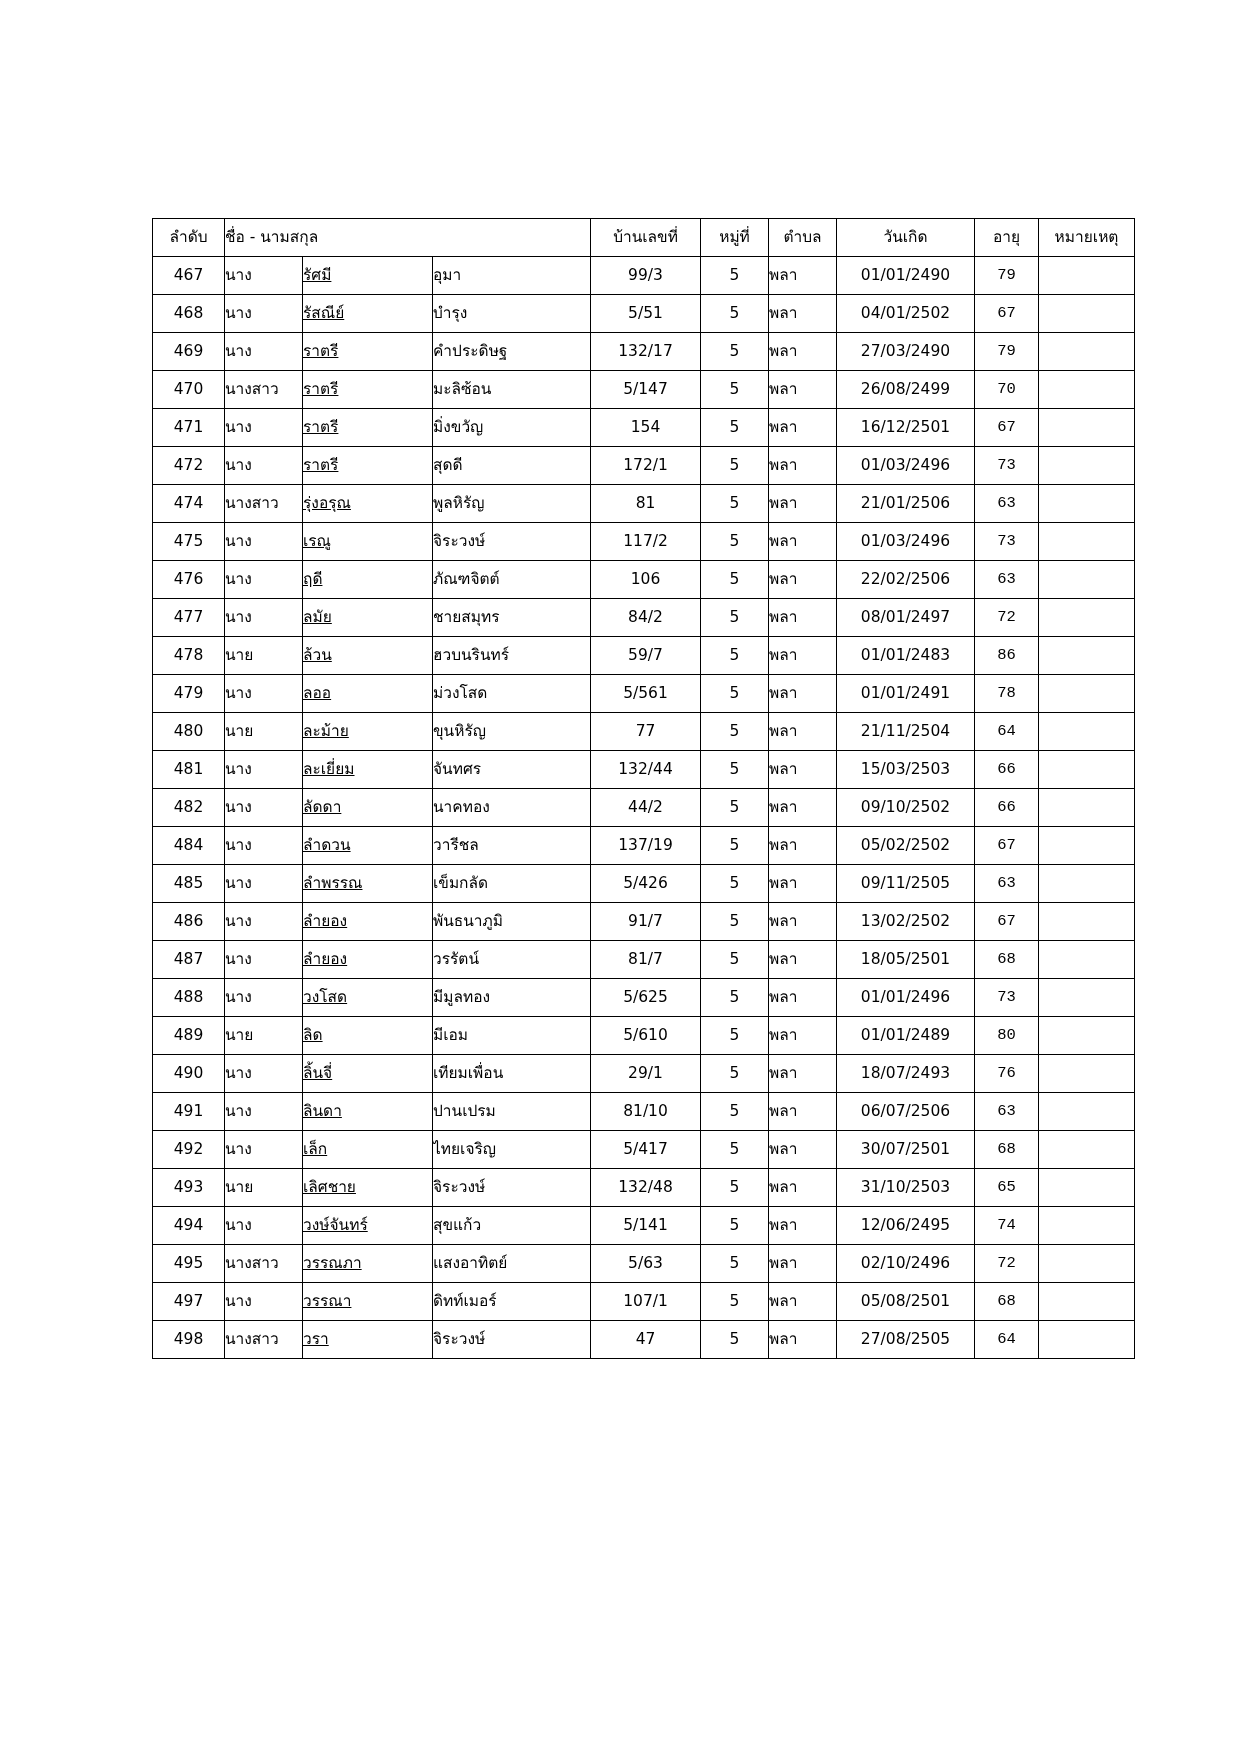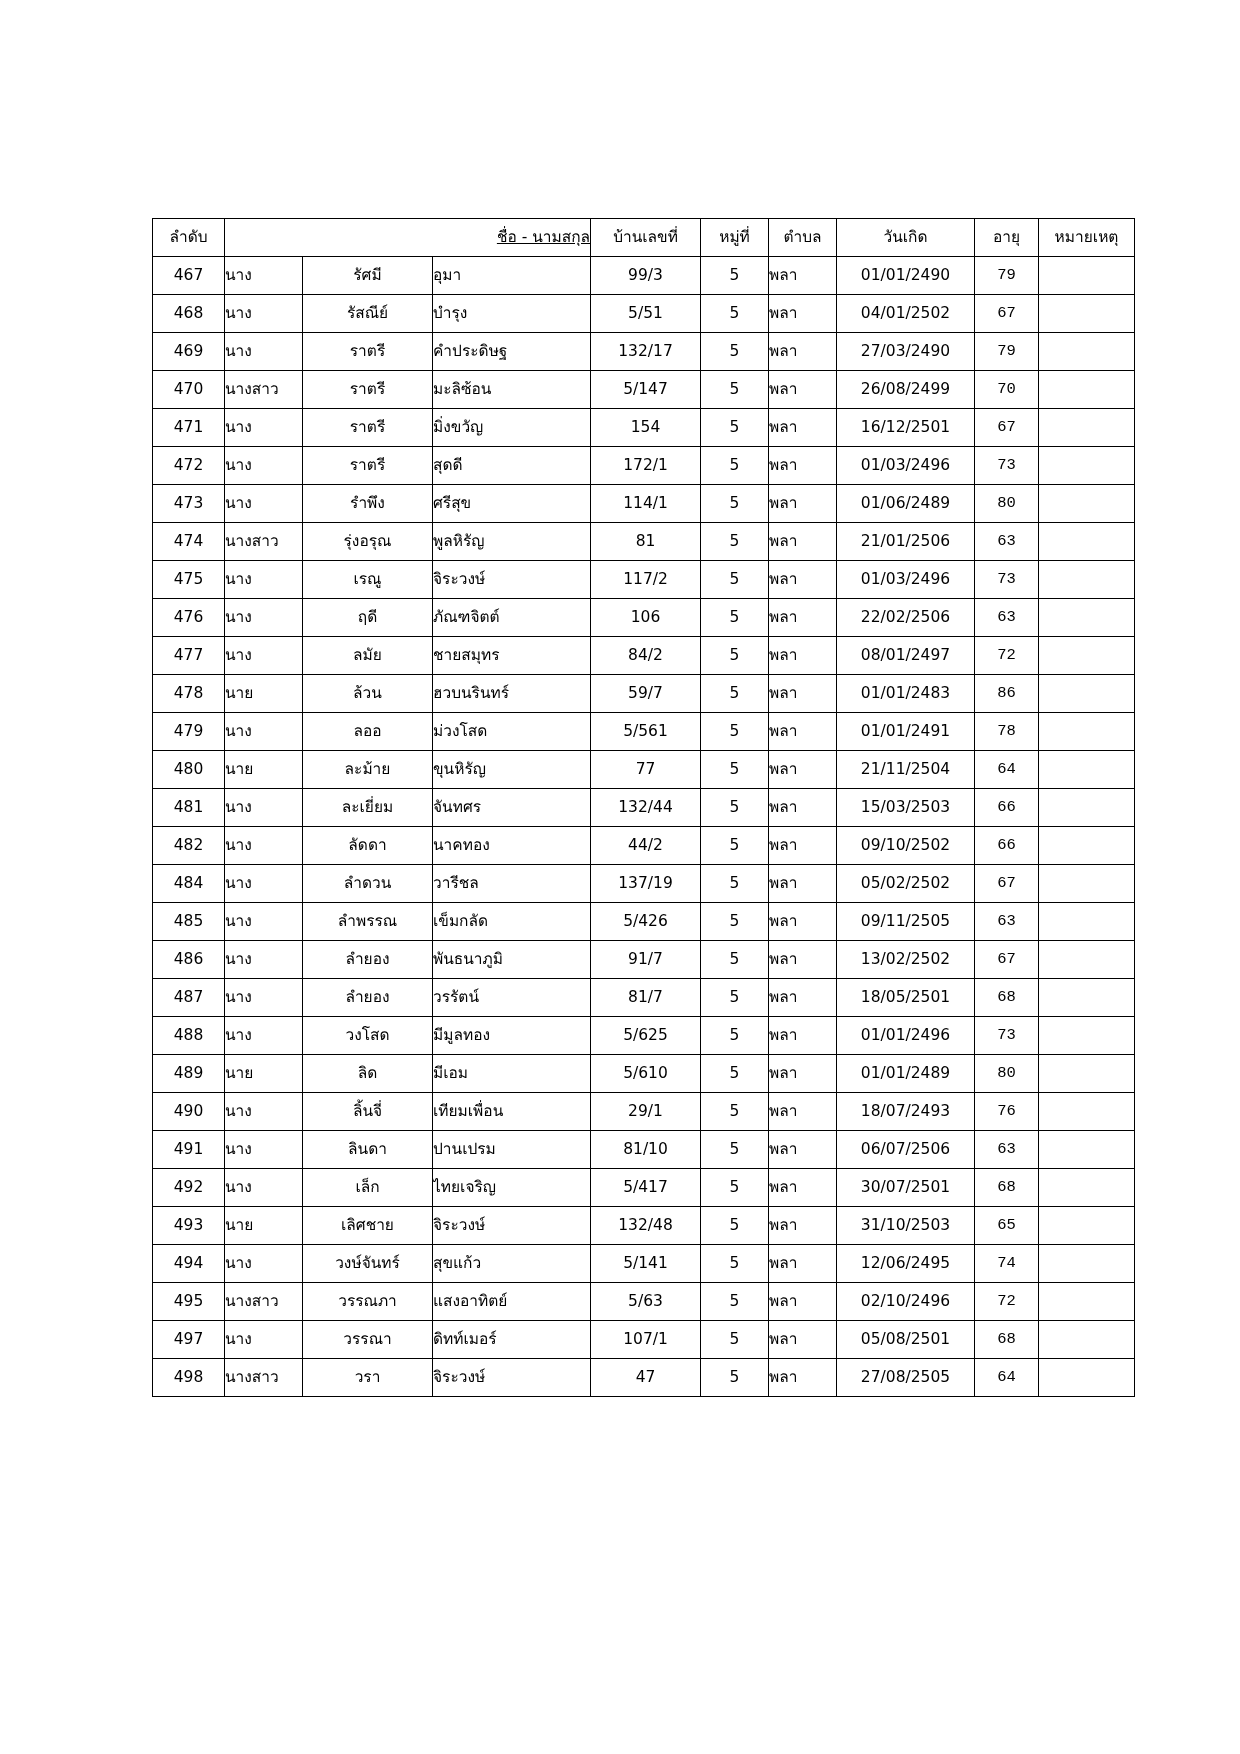--- a/index.html
+++ b/index.html
@@ -54,25 +54,25 @@
   col.c-tambon  { width: 68px; }
   col.c-dob     { width: 138px; }
   col.c-age     { width: 64px; }
   col.c-note    { width: 96px; }
 
   thead td {
     text-align: center;
     height: 40px;
     font-size: 15.5px;
   }
-  .hdr-name { text-align: right; text-decoration: underline; }
+  .hdr-name { text-align: left; }
 
   td.no      { text-align: center; padding-right: 14px; }
   td.title   { text-align: left; padding-left: 6px; }
-  td.fname   { text-align: center; padding-left: 14px; }
+  td.fname   { text-align: left; padding-left: 14px; text-decoration: underline; }
   td.lname   { text-align: left; padding-left: 10px; }
   td.house   { text-align: center; }
   td.moo     { text-align: center; }
   td.tambon  { }
   td.dob     { text-align: center; }
   td.age     { text-align: center; font-family: Liberation Mono, monospace; }
   td.note    { text-align: center; }
 
   
 </style>
@@ -173,32 +173,20 @@
             <td class="fname">ราตรี</td>
             <td class="lname">สุดดี</td>
             <td class="house">172/1</td>
             <td class="moo">5</td>
             <td class="tambon">พลา</td>
             <td class="dob">01/03/2496</td>
             <td class="age">73</td>
             <td class="note"></td>
           </tr>
           <tr>
-            <td class="no">473</td>
-            <td class="title">นาง</td>
-            <td class="fname">รำพึง</td>
-            <td class="lname">ศรีสุข</td>
-            <td class="house">114/1</td>
-            <td class="moo">5</td>
-            <td class="tambon">พลา</td>
-            <td class="dob">01/06/2489</td>
-            <td class="age">80</td>
-            <td class="note"></td>
-          </tr>
-          <tr>
             <td class="no">474</td>
             <td class="title">นางสาว</td>
             <td class="fname">รุ่งอรุณ</td>
             <td class="lname">พูลหิรัญ</td>
             <td class="house">81</td>
             <td class="moo">5</td>
             <td class="tambon">พลา</td>
             <td class="dob">21/01/2506</td>
             <td class="age">63</td>
             <td class="note"></td>

